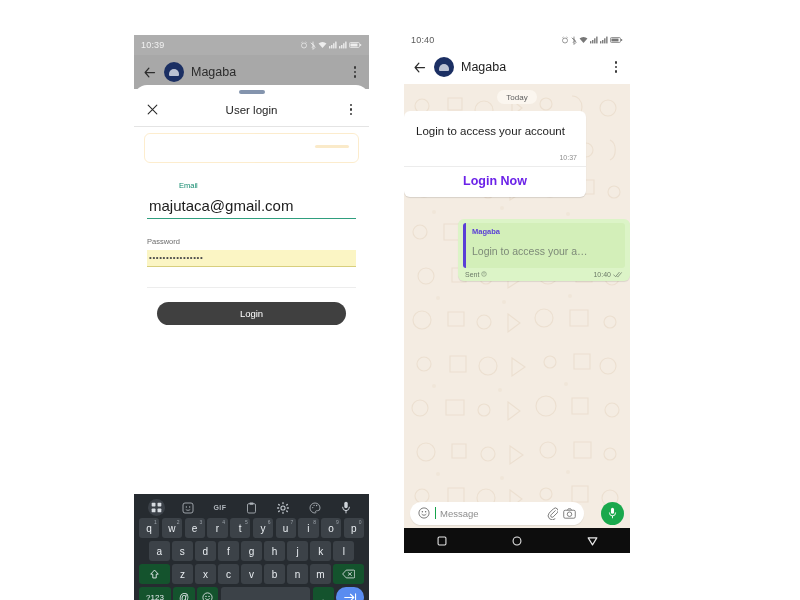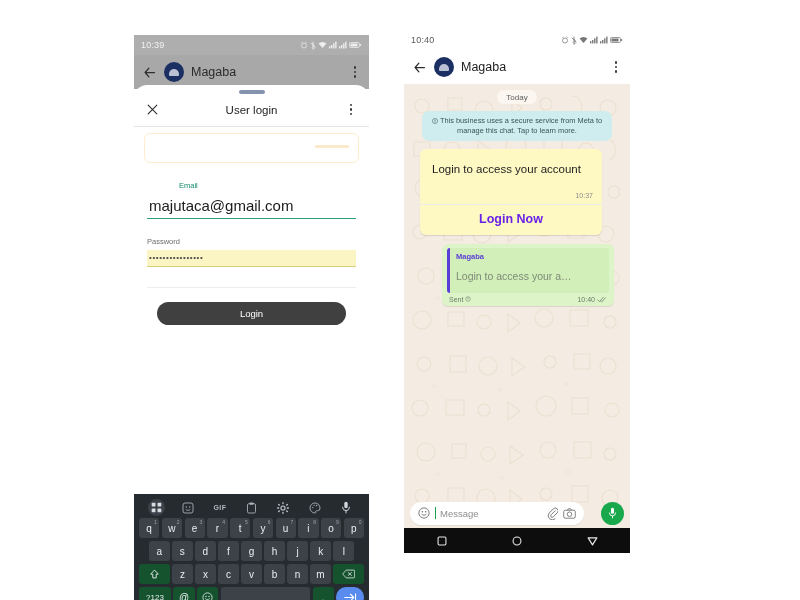--- a/index.html
+++ b/index.html
@@ -113,35 +113,35 @@
   .navbar.dark-phone { background: #0d0d0d; height: 25px; }
   .nav-ic { color: #cfd4d9; display: flex; }
   .navbar.dark-phone .nav-ic { color: #e8e8e8; }
 
   
   .chat {
     position: absolute; left: 0; right: 0; top: 54px; bottom: 25px;
     background: #f4ece2; overflow: hidden;
   }
   .chat-bg { position: absolute; inset: 0; opacity: .55; }
-  .chat-body { position: relative; padding: 6px 16px 0; }
+  .chat-body { position: relative; padding: 6px 0 0; }
   .pill-day {
     margin: 0 auto 7px; width: fit-content; background: #fbf6ef;
     border-radius: 7px; padding: 2.5px 9px; font-size: 8px; color: #5e5e5e;
   }
   .sys-note {
     margin: 0 auto 8px; background: #cfecee; border-radius: 7px;
     padding: 4.5px 8px; font-size: 7.4px; color: #3a5457;
     line-height: 1.45; text-align: center; max-width: 190px;
   }
   .sys-note .info-ic { margin-right: 2px; }
 
   .bubble-card {
-    background: #fef9c3; border-radius: 6px; width: 182px;
-    box-shadow: 0 1px 1px rgba(0,0,0,.12); overflow: hidden; margin-bottom: 9px;
+    background: #ffffff; border-radius: 6px; width: 182px;
+    box-shadow: 0 1px 1px rgba(0,0,0,.12); overflow: hidden; margin-bottom: 22px;
   }
   .card-text { padding: 13px 12px 4px; font-size: 11.5px; color: #1e1e1e; line-height: 1.35; }
   .card-time { text-align: right; font-size: 7px; color: #8d8d8d; padding: 10px 9px 5px; }
   .card-action {
     border-top: 1px solid #ececec; text-align: center;
     padding: 7px 0 9px; font-size: 12.5px; font-weight: bold;
     color: #6b22e8; cursor: pointer;
   }
 
   .out-wrap { display: flex; justify-content: flex-end; }
@@ -576,26 +576,20 @@
             <circle cx="162" cy="300" r="2"></circle>
           <circle cx="34" cy="390" r="2"></circle>
             <circle cx="98" cy="394" r="2"></circle>
             <circle cx="164" cy="388" r="2"></circle>
         </g>
       </svg>
 
       <div class="chat-body">
         <div class="pill-day">Today</div>
 
-        <div class="sys-note">
-          <svg class="info-ic" width="6" height="6" viewBox="0 0 14 14" style="display:inline-block;vertical-align:-1px">
-              <circle cx="7" cy="7" r="6" fill="none" stroke="#3a5457" stroke-width="1.2"></circle>
-              <path d="M7 6v4M7 4v.9" stroke="#3a5457" stroke-width="1.2" stroke-linecap="round"></path>
-            </svg><span>This business uses a secure service from Meta to manage this chat. Tap to learn more.</span>
-        </div>
 
         <div class="bubble-card">
           <div class="card-text">Login to access your account</div>
           <div class="card-time">10:37</div>
           <div class="card-action">Login Now</div>
         </div>
 
         <div class="out-wrap">
           <div class="bubble-out">
             <div class="quote">

